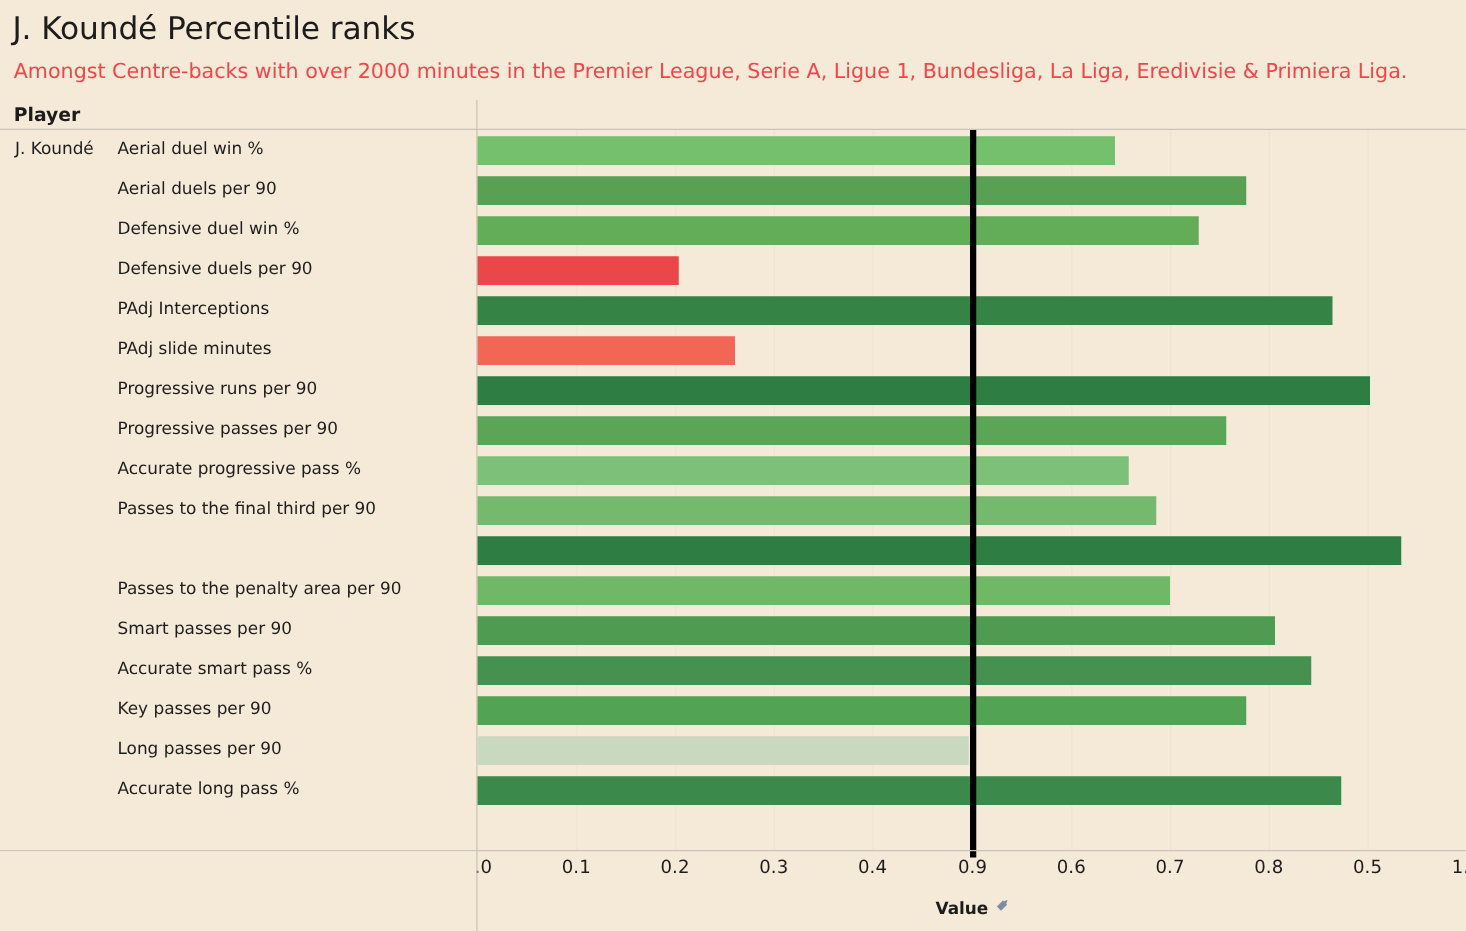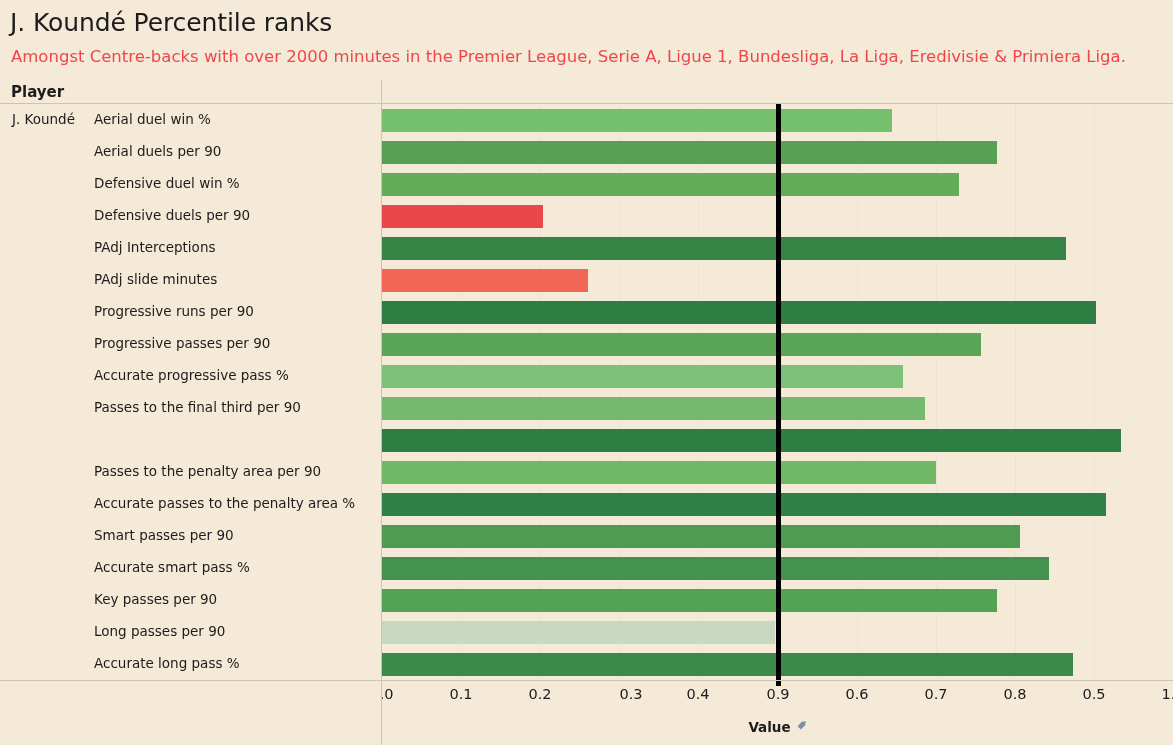--- a/index.html
+++ b/index.html
@@ -257,26 +257,20 @@
           <div class="bar" title="Accurate passes to the final third %: 0.934" style="width: 739px; background: rgb(46, 125, 66);"></div>
         </div>
       </div>
       <div class="row">
         <div class="row-metric">Passes to the penalty area per 90</div>
         <div class="bar-cell">
           <div class="bar" title="Passes to the penalty area per 90: 0.7" style="width: 554px; background: rgb(110, 184, 102);"></div>
         </div>
       </div>
       <div class="row">
-        <div class="row-metric">Accurate passes to the penalty area %</div>
-        <div class="bar-cell">
-          <div class="bar" title="Accurate passes to the penalty area %: 0.915" style="width: 724px; background: rgb(46, 128, 70);"></div>
-        </div>
-      </div>
-      <div class="row">
         <div class="row-metric">Smart passes per 90</div>
         <div class="bar-cell">
           <div class="bar" title="Smart passes per 90: 0.807" style="width: 638px; background: rgb(79, 155, 81);"></div>
         </div>
       </div>
       <div class="row">
         <div class="row-metric">Accurate smart pass %</div>
         <div class="bar-cell">
           <div class="bar" title="Accurate smart pass %: 0.843" style="width: 667px; background: rgb(68, 145, 80);"></div>
         </div>
@@ -301,21 +295,21 @@
       </div>
     </div>
 
   <div id="ref-line" style="left: 776px; background: rgb(0, 0, 0);"></div>
 
   <div id="axis-rule"></div>
   <div id="axis-ticks">
       <div class="tick-label" style="left: 0px;">0.0</div>
       <div class="tick-label" style="left: 79px;">0.1</div>
       <div class="tick-label" style="left: 158px;">0.2</div>
-      <div class="tick-label" style="left: 249px;">0.3</div>
+      <div class="tick-label" style="left: 237px;">0.3</div>
       <div class="tick-label" style="left: 316px;">0.4</div>
       <div class="tick-label" style="left: 396px;">0.9</div>
       <div class="tick-label" style="left: 475px;">0.6</div>
       <div class="tick-label" style="left: 554px;">0.7</div>
       <div class="tick-label" style="left: 633px;">0.8</div>
       <div class="tick-label" style="left: 712px;">0.5</div>
       <div class="tick-label" style="left: 791px;">1.0</div>
     </div>
   <div id="axis-title">
     <span>Value</span><span id="axis-sort-icon"><svg width="11" height="11" viewBox="0 0 11 11">

